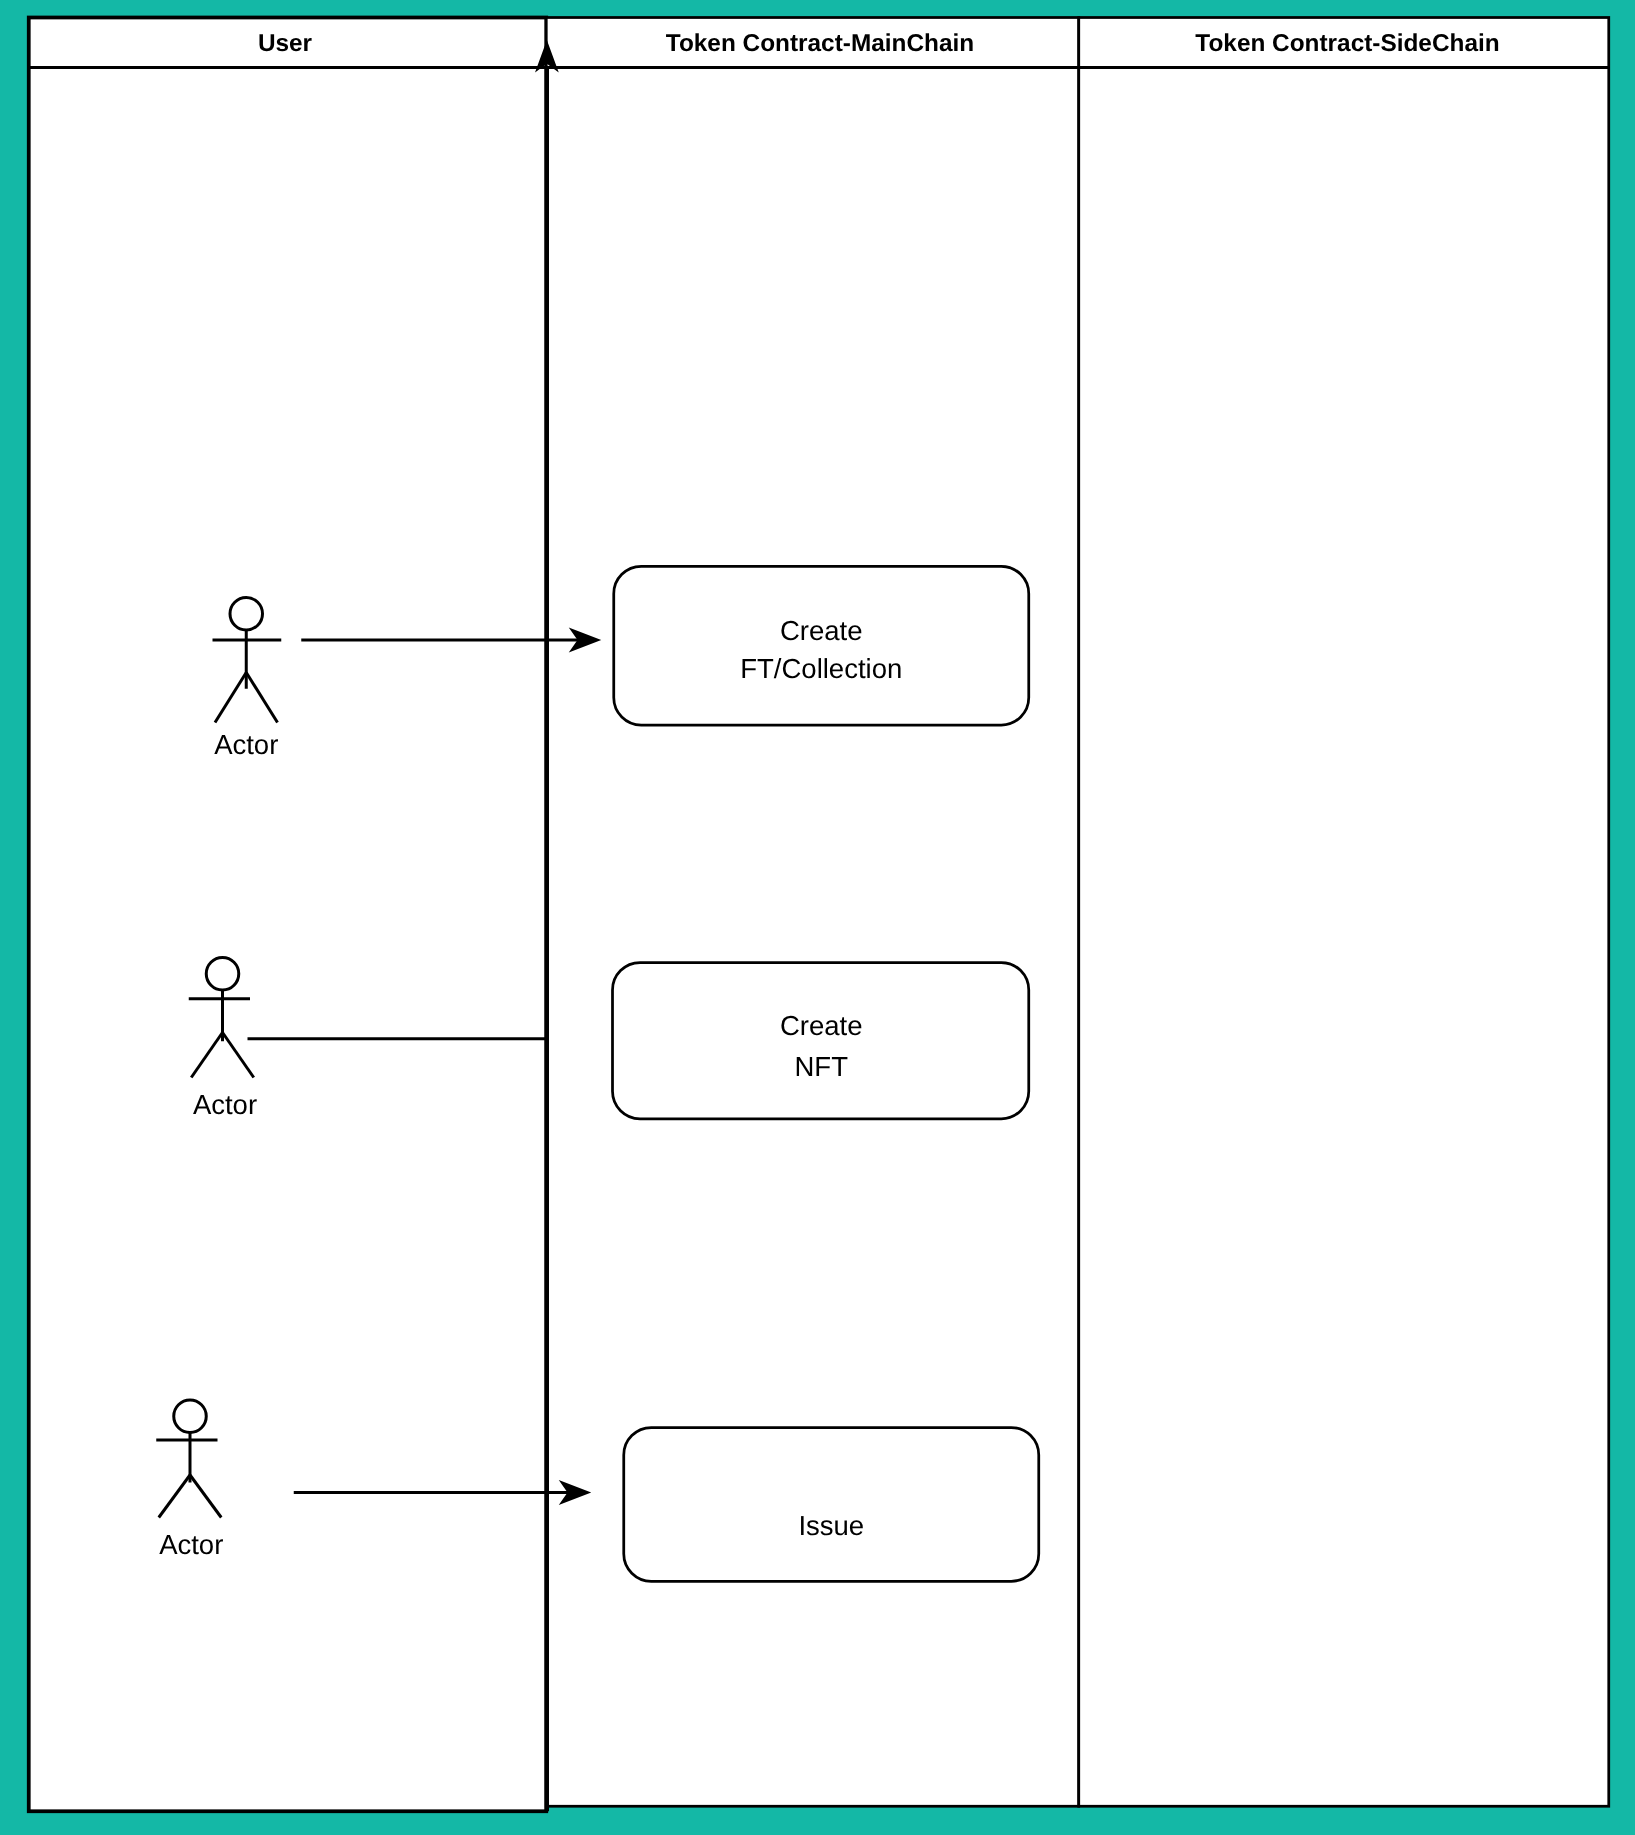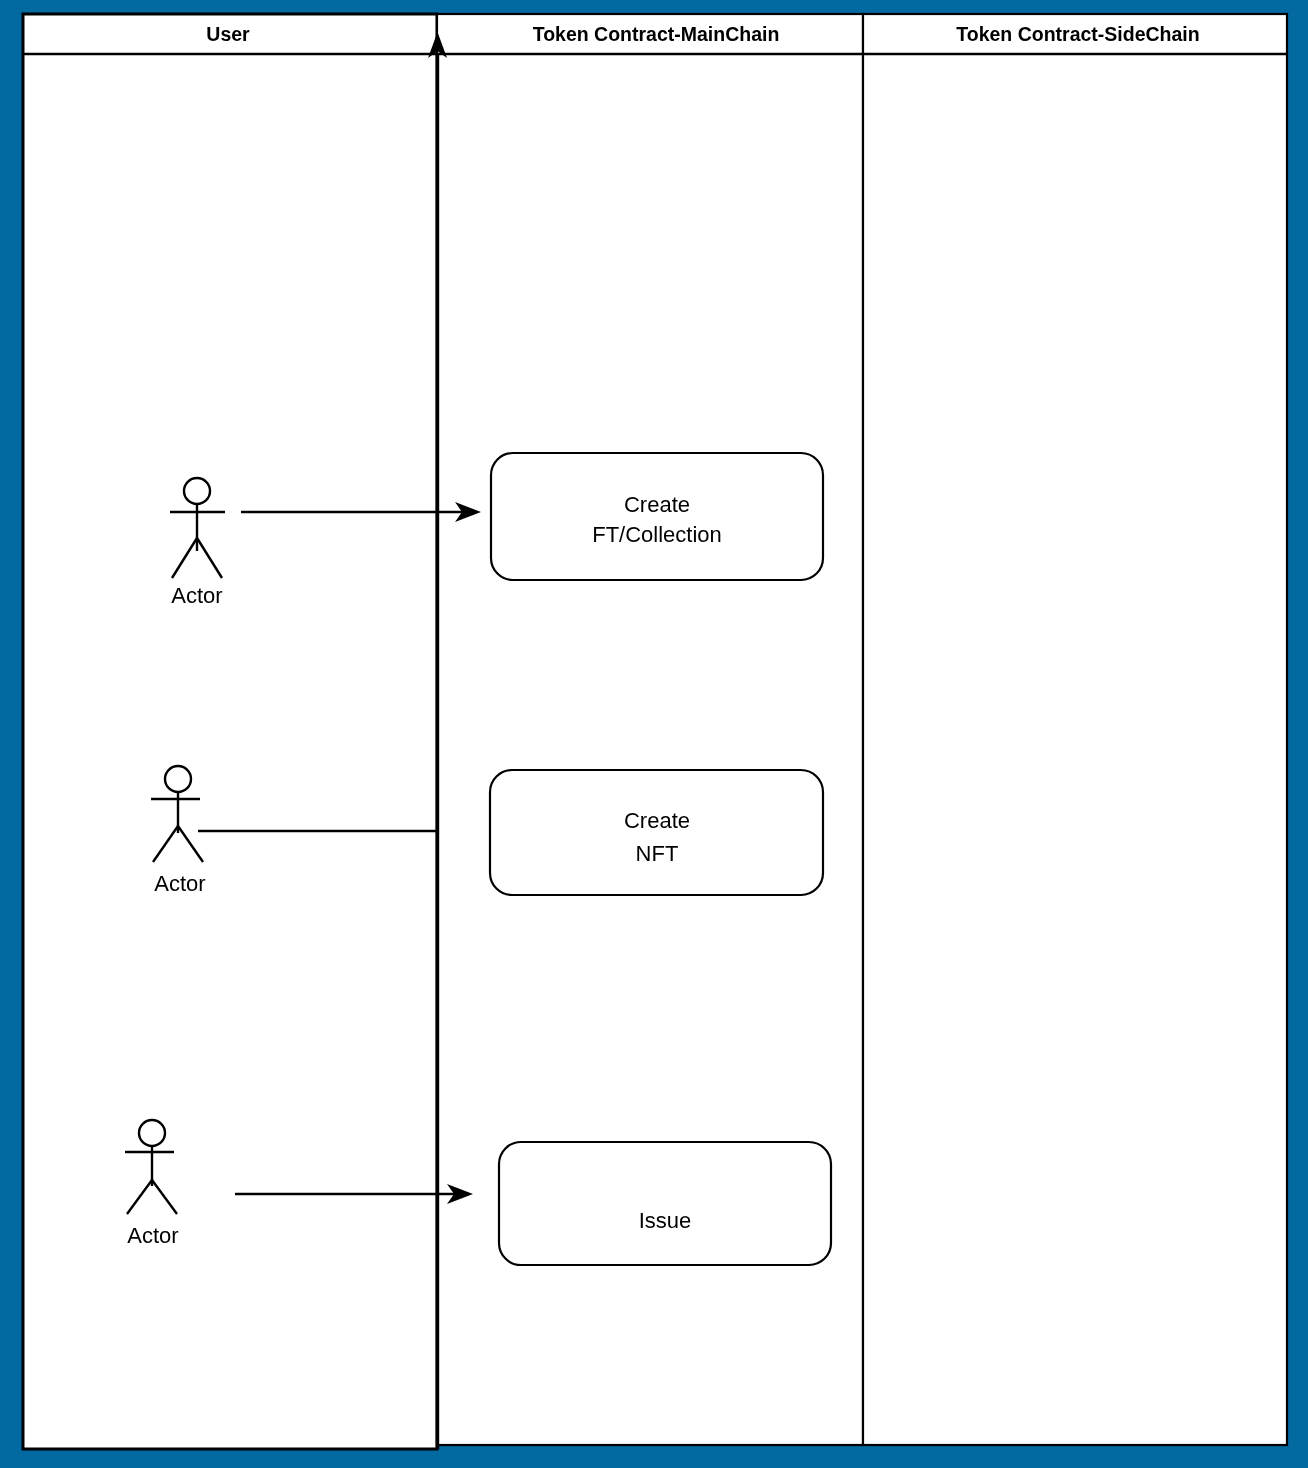--- a/index.html
+++ b/index.html
@@ -9,21 +9,21 @@
     background: #ffffff;
   }
   body {
     font-family: "Liberation Sans", sans-serif;
     color: #000000;
   }
   #canvas {
     position: relative;
     width: 1308px;
     height: 1468px;
-    background: #0369a1;
+    background: #14b8a6;
     overflow: hidden;
   }
   svg#diagram {
     position: absolute;
     left: 0;
     top: 0;
     width: 1308px;
     height: 1468px;
     display: block;
   }

